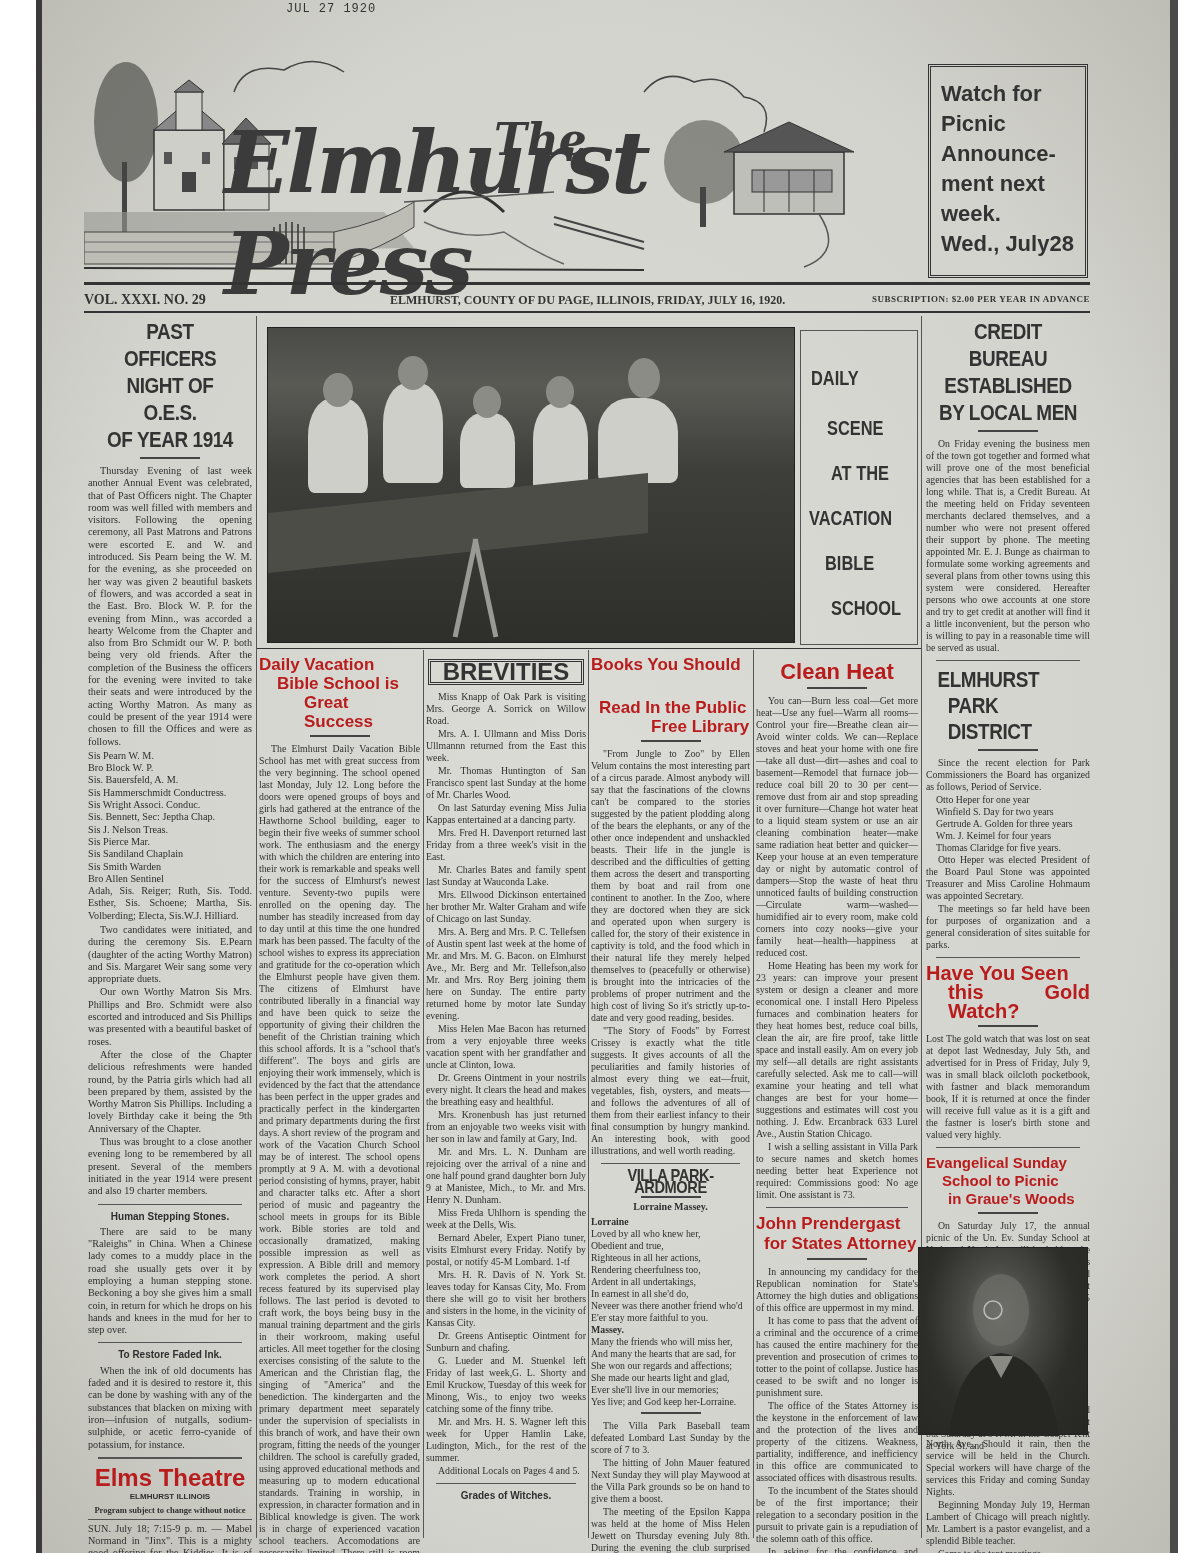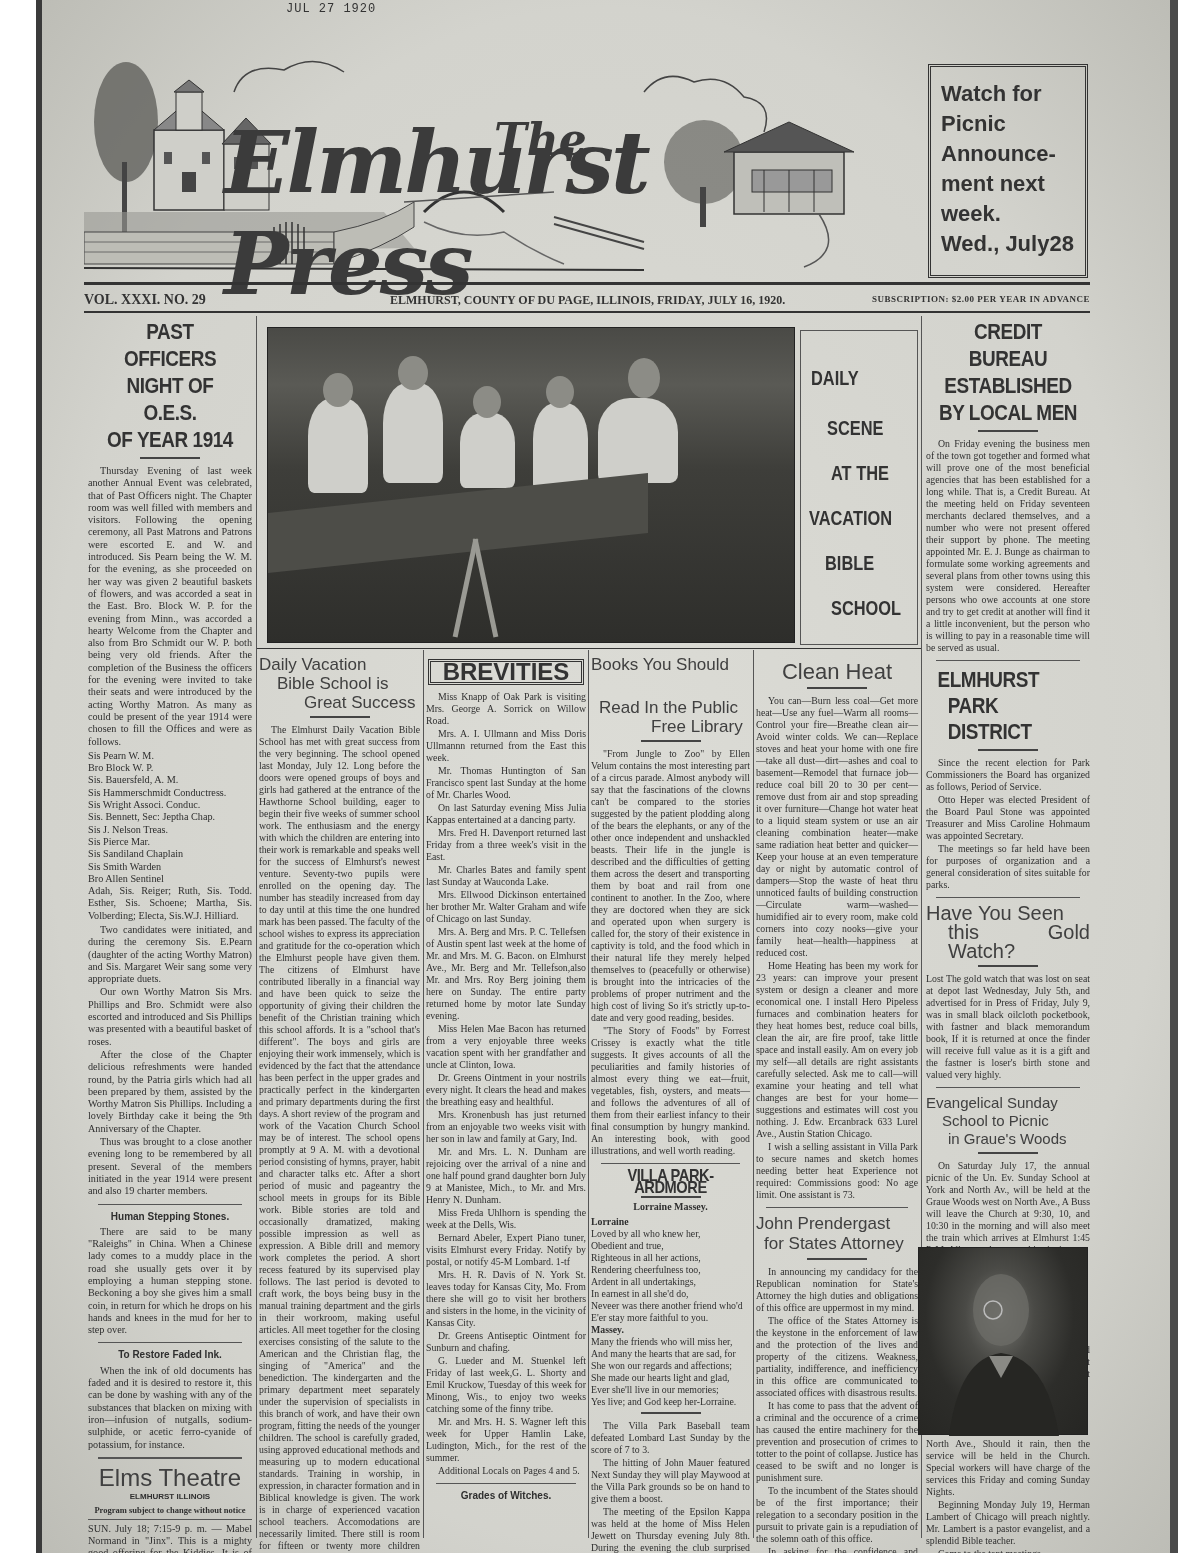--- a/index.html
+++ b/index.html
@@ -28,21 +28,21 @@
   .rule { position: absolute; left: 84px; width: 1006px; background: #333; }
   .dateline { position: absolute; left: 84px; top: 290px; width: 1006px; height: 20px; font-size: 11px; font-weight: bold; color: #333; }
   .dateline .vol { position: absolute; left: 0; top: 2px; font-size: 14px; }
   .dateline .place { position: absolute; left: 306px; top: 3px; font-size: 12px; }
   .dateline .sub { position: absolute; right: 0; top: 4px; font-size: 9px; letter-spacing: 0.5px; }
   .col { position: absolute; font-size: 10.2px; line-height: 12.3px; text-align: justify; color: #2f2f2f; }
   .col p { text-indent: 12px; margin-bottom: 1px; }
   .col .list div { text-indent: 0; }
   .vline { position: absolute; width: 1px; background: #555; }
   .hd-cond { font-family: "Liberation Sans", sans-serif; font-weight: bold; text-align: center; color: #333; letter-spacing: -0.5px; transform: scaleX(0.86); }
-  .hd-serif { font-family: "Liberation Sans", sans-serif; font-weight: normal; color: #404040; line-height: 1.05; }
+  .hd-serif { font-family: "Liberation Sans", sans-serif; font-weight: bold; color: #b91c1c; line-height: 1.05; }
   .sm-hd { text-align: center; font-family: "Liberation Sans", sans-serif; font-weight: bold; font-size: 10px; margin: 3px 0; text-indent: 0 !important; }
   .dash { width: 60px; height: 2px; background: #444; margin: 4px auto 6px; }
   .sep { height: 1px; background: #555; margin: 6px 10px; }
   .photo {
     position: absolute; left: 267px; top: 327px; width: 528px; height: 316px;
     background: linear-gradient(180deg, #4a4a46 0%, #5a5a55 18%, #3e3e3a 45%, #2e2e2b 100%);
     border: 1px solid #222; overflow: hidden;
   }
   .photo .fig { position: absolute; background: #cfcfca; border-radius: 40% 40% 10% 10%; }
   .photo .head { position: absolute; background: #8c8c86; border-radius: 50%; }
@@ -322,22 +322,22 @@
     <p>I wish a selling assistant in Villa Park to secure names and sketch homes needing better heat Experience not required: Commissions good: No age limit. One assistant is 73.</p>
   </article>
   <div class="sep"></div>
   <article>
     <div class="hd-serif" style="font-size:17px;line-height:20px;">
       <div>John Prendergast</div>
       <div style="padding-left:8px;">for States Attorney</div>
     </div>
     <div class="dash"></div>
     <p>In announcing my candidacy for the Republican nomination for State's Attorney the high duties and obligations of this office are uppermost in my mind.</p>
+    <p>It has come to pass that the advent of a criminal and the occurence of a crime has caused the entire machinery for the prevention and prosecution of crimes to totter to the point of collapse. Justice has ceased to be swift and no longer is punishment sure.</p>
     <p>The office of the States Attorney is the keystone in the enforcement of law and the protection of the lives and property of the citizens. Weakness, partiality, indifference, and inefficiency in this office are communicated to associated offices with disastrous results.</p>
-    <p>It has come to pass that the advent of a criminal and the occurence of a crime has caused the entire machinery for the prevention and prosecution of crimes to totter to the point of collapse. Justice has ceased to be swift and no longer is punishment sure.</p>
     <p>To the incumbent of the States should be of the first importance; their relegation to a secondary position in the pursuit to private gain is a repudiation of the solemn oath of this office.</p>
     <p>In asking for the confidence and support of the citizens of DuPage County, I pledge myself absolutely and steadfastly to make secure the belief in the sanctity and impartiality of the law and to maintain the purity and integrity of the office charged with its enforcement.</p>
 
   </article>
 
 </div>
 
 <div class="col" style="left:926px;top:318px;width:164px;font-size:9.8px;line-height:12px;">
   <article>
     <div class="hd-cond" style="font-size:22px;line-height:27px;">
@@ -349,20 +349,27 @@
     <p>On Friday evening the business men of the town got together and formed what will prove one of the most beneficial agencies that has been established for a long while. That is, a Credit Bureau. At the meeting held on Friday seventeen merchants declared themselves, and a number who were not present offered their support by phone. The meeting appointed Mr. E. J. Bunge as chairman to formulate some working agreements and several plans from other towns using this system were considered. Hereafter persons who owe accounts at one store and try to get credit at another will find it a little inconvenient, but the person who is willing to pay in a reasonable time will be served as usual.</p>
   </article>
   <div class="sep"></div>
   <article>
     <div class="hd-cond" style="font-size:22px;line-height:26px;text-align:left;">
       <div>ELMHURST</div>
         <div style="padding-left:12px;">PARK DISTRICT</div>
     </div>
     <div class="dash"></div>
     <p>Since the recent election for Park Commissioners the Board has organized as follows, Period of Service.</p>
+    <div style="padding-left:10px;">
+      <div>Otto Heper for one year</div>
+        <div>Winfield S. Day for two years</div>
+        <div>Gertrude A. Golden for three years</div>
+      <div>Wm. J. Keimel for four years</div>
+        <div>Thomas Claridge for five years.</div>
+    </div>
     <p>Otto Heper was elected President of the Board Paul Stone was appointed Treasurer and Miss Caroline Hohmaum was appointed Secretary.</p>
     <p>The meetings so far held have been for purposes of organization and a general consideration of sites suitable for parks.</p>
   </article>
   <div class="sep"></div>
   <article>
     <div class="hd-serif" style="font-size:20px;line-height:19px;">
       <div>Have You Seen</div>
         <div style="padding-left:22px;">this Gold Watch?</div>
     </div>
     <div class="dash"></div>

